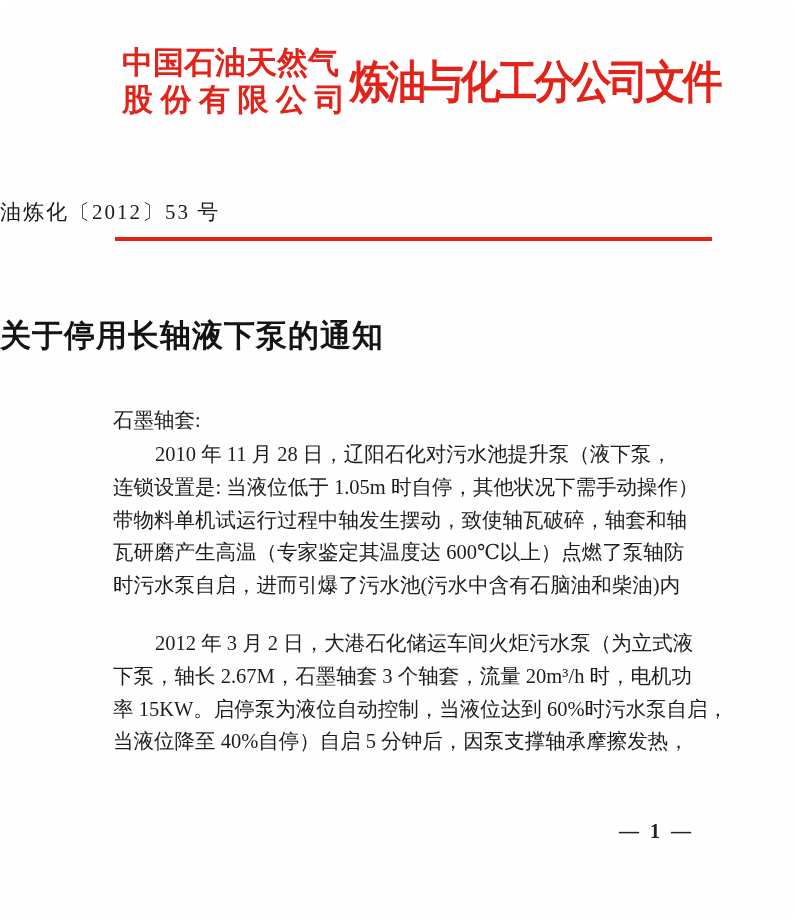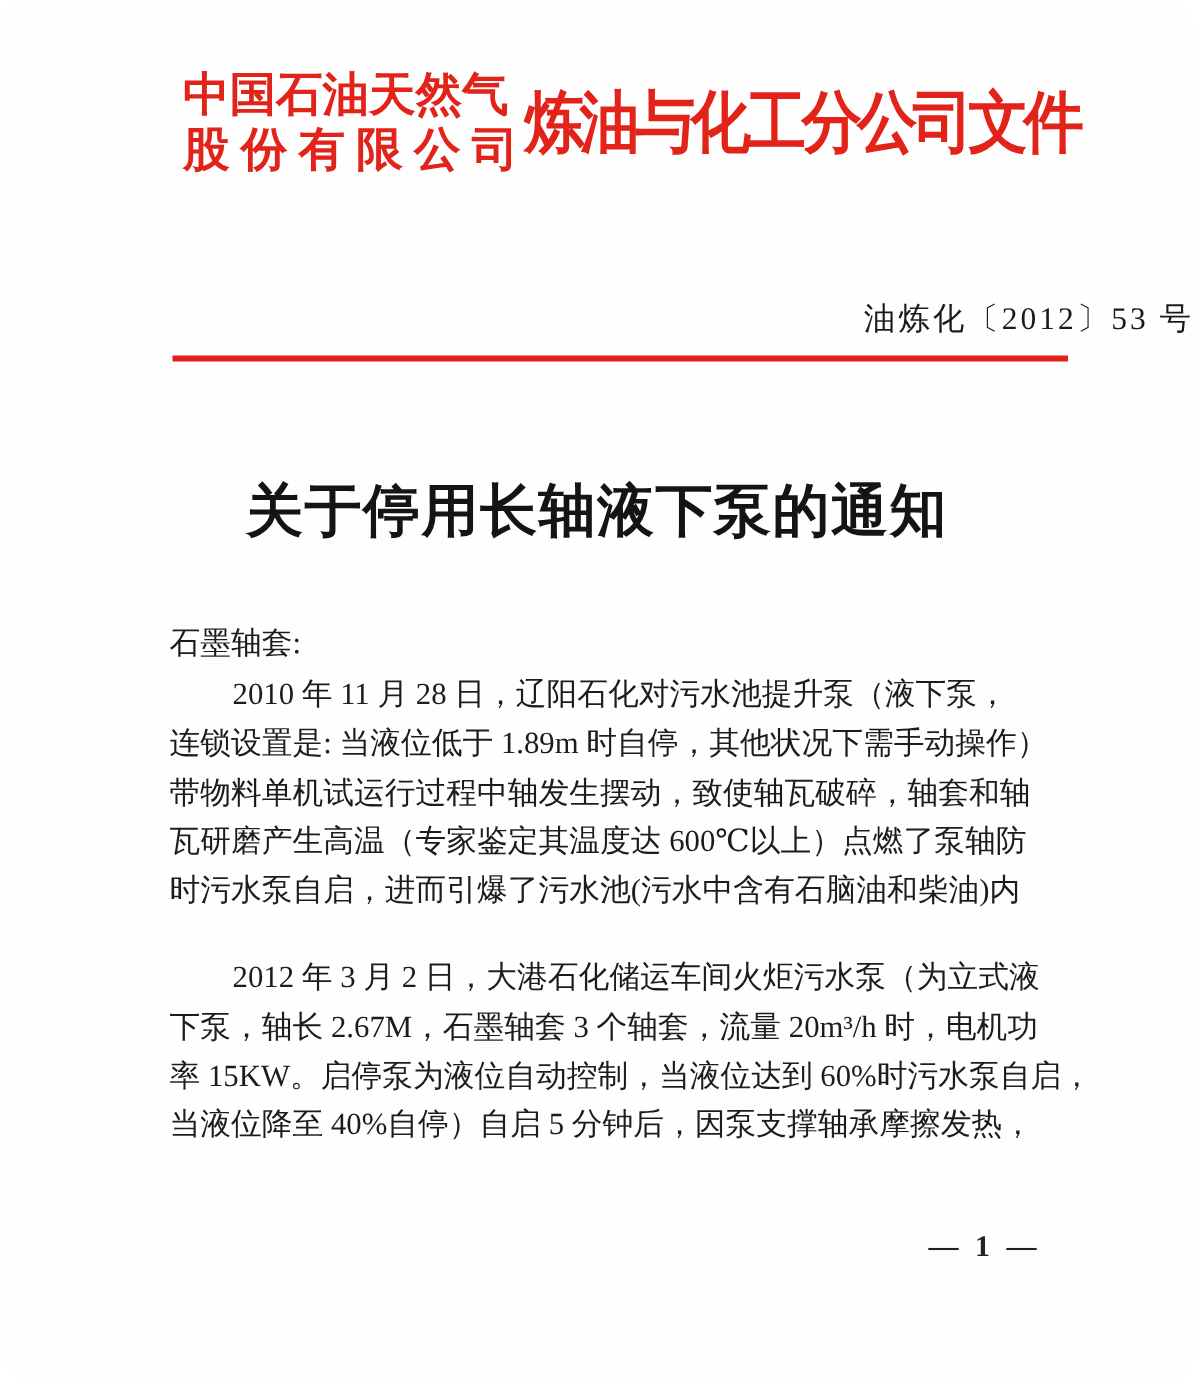--- a/index.html
+++ b/index.html
@@ -34,36 +34,35 @@
   .dept-title {
     font-size: 40px;
     letter-spacing: -3px;
     margin-left: 4px;
     transform: scaleY(1.12);
     transform-origin: center;
   }
   
   .doc-number {
     margin-top: 80px;
-    text-align: right;
+    text-align: left;
     font-size: 21px;
     letter-spacing: 2px;
     color: #1a1a1a;
   }
   .red-rule {
     border: none;
     height: 4px;
     width: 597px;
     margin: 11px 0 0 115px;
   }
   
   .doc-title {
     margin-top: 74px;
-    text-align: center;
-    font-size: 38px;
+    font-size: 31px;
     font-weight: bold;
     letter-spacing: 1px;
     color: #141414;
     font-family: Liberation Mono, monospace;
   }
   
   .body-text {
     margin: 46px 80px 0 113px;
     font-size: 20.5px;
     color: #1c1c1c;
@@ -106,21 +105,21 @@
 
   <hr class="red-rule" style="background: rgb(226, 35, 26);">
 
   <h1 class="doc-title">关于停用长轴液下泵的通知</h1>
 
   <div class="body-text">
     <div class="salutation">石墨轴套:</div>
 
     <div class="para">
       <div class="body-line indent">2010 年 11 月 28 日，辽阳石化对污水池提升泵（液下泵，</div>
-      <div class="body-line">连锁设置是: 当液位低于 1.89m 时自停，其他状况下需手动操作）</div>
+      <div class="body-line">连锁设置是: 当液位低于 1.05m 时自停，其他状况下需手动操作）</div>
       <div class="body-line">带物料单机试运行过程中轴发生摆动，致使轴瓦破碎，轴套和轴</div>
       <div class="body-line">瓦研磨产生高温（专家鉴定其温度达 600℃以上）点燃了泵轴防</div>
       <div class="body-line">时污水泵自启，进而引爆了污水池(污水中含有石脑油和柴油)内</div>
     </div>
 
     <div class="para">
       <div class="body-line indent">2012 年 3 月 2 日，大港石化储运车间火炬污水泵（为立式液</div>
       <div class="body-line">下泵，轴长 2.67M，石墨轴套 3 个轴套，流量 20m³/h 时，电机功</div>
       <div class="body-line">率 15KW。启停泵为液位自动控制，当液位达到 60%时污水泵自启，</div>
       <div class="body-line">当液位降至 40%自停）自启 5 分钟后，因泵支撑轴承摩擦发热，</div>

